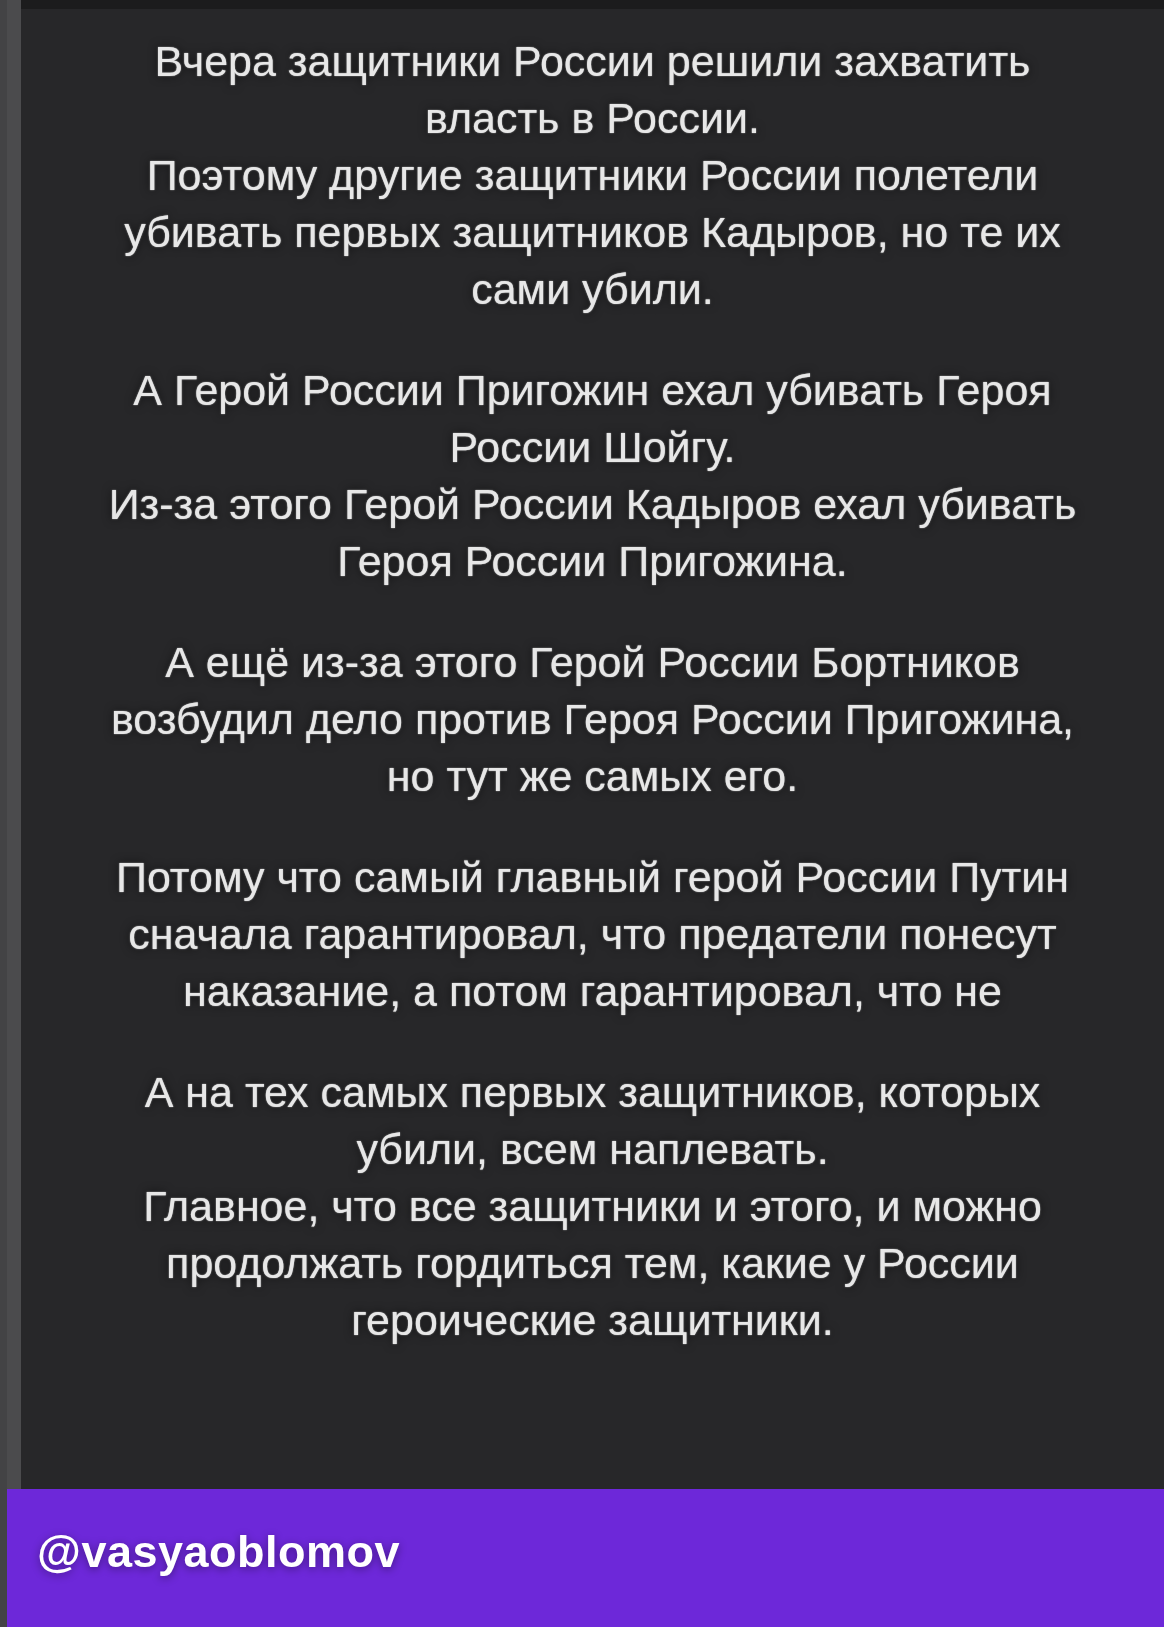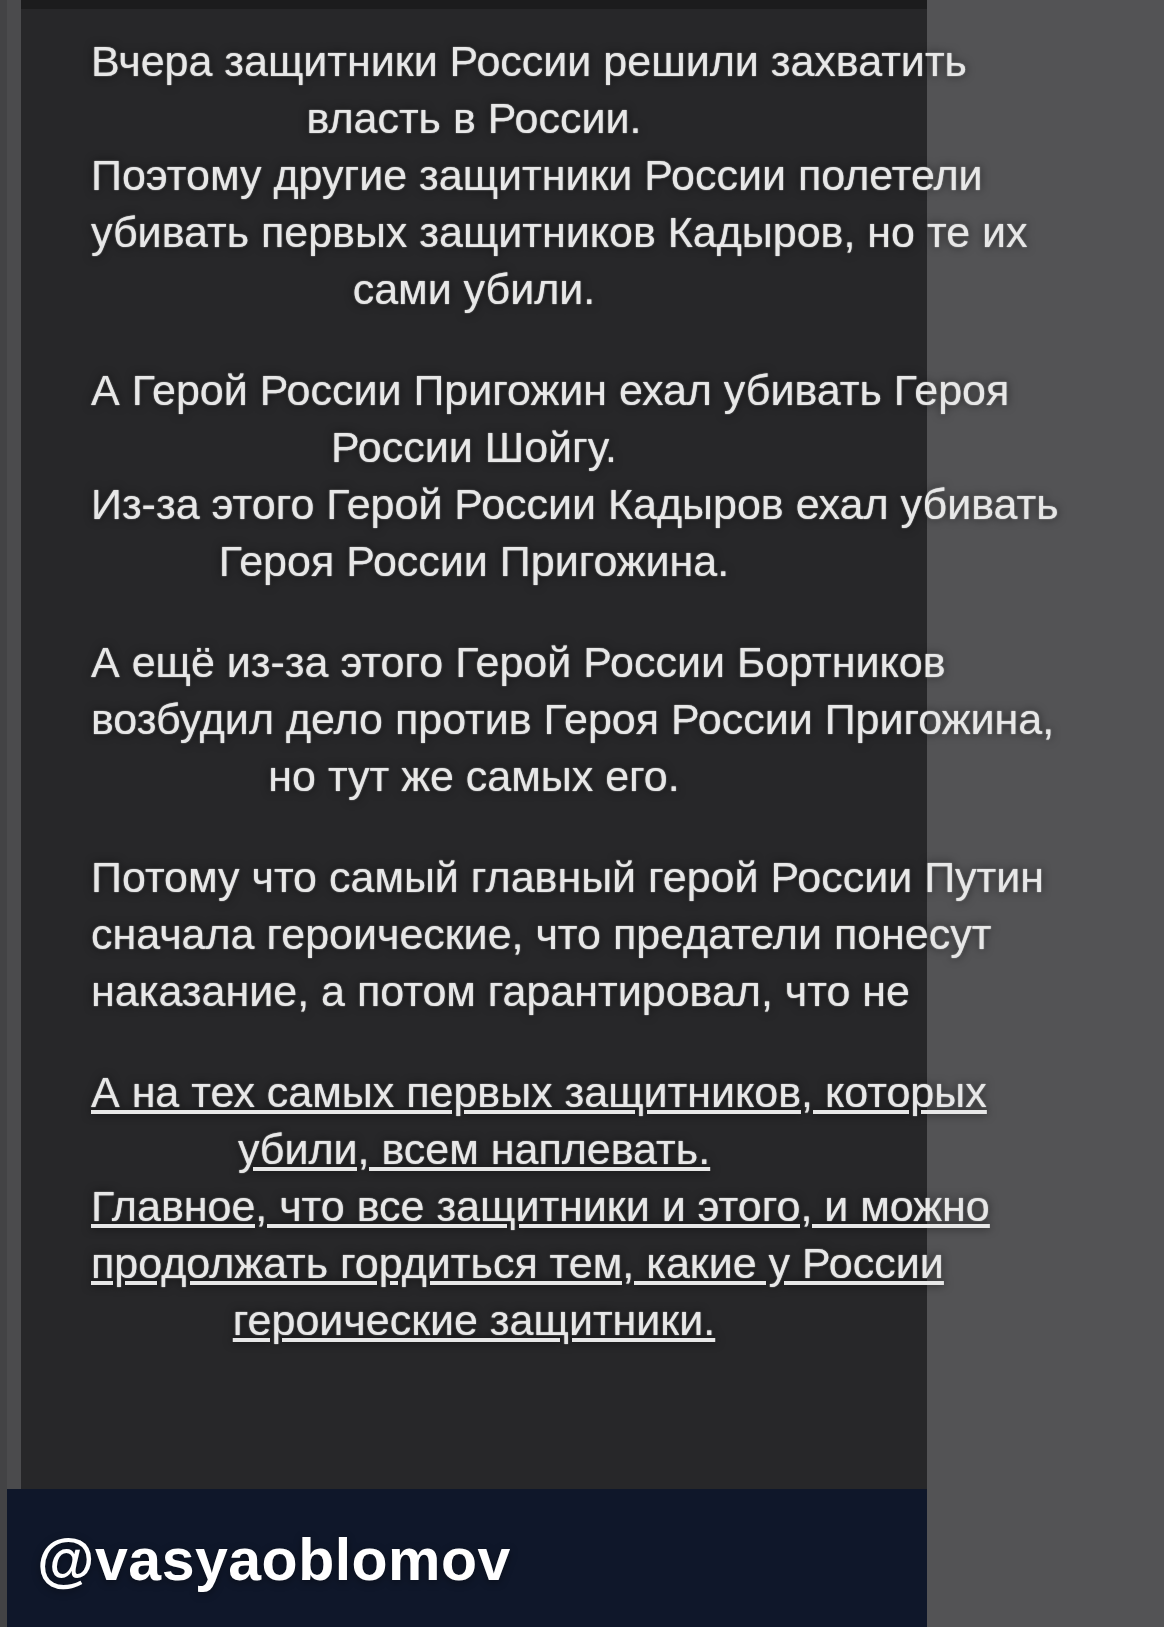--- a/index.html
+++ b/index.html
@@ -4,22 +4,22 @@
 <style>
   html, body { margin: 0; padding: 0; }
   body {
     width: 1164px; height: 1627px;
     background: #535355;
     font-family: "Liberation Sans", sans-serif;
     overflow: hidden;
   }
   .stage {
     position: relative;
-    width: 927px; height: 1627px;
-    background: #0f172a;
+    width: 1164px; height: 1627px;
+    background: #6d28d9;
   }
   
   .left-edge {
     position: absolute; left: 0; top: 0;
     width: 7px; height: 100%;
     background: #434345;
   }
   
   .left-strip {
     position: absolute; left: 7px; top: 0;
@@ -41,30 +41,30 @@
     position: absolute; left: 0; right: 0; top: 33px;
     padding: 0 70px;
     text-align: center;
     color: #e7e7e7;
     font-size: 43px;
     line-height: 57px;
     filter: blur(0.5px);
     text-shadow: 0 0 1.4px rgba(235,235,235,0.85), 0 0 10px rgba(0,0,0,0.65);
   }
   .para { margin: 0 0 44px 0; }
-  .para:last-child { margin-bottom: 0; text-decoration: underline; }
+  .para:last-child { margin-bottom: 0; }
   .line { white-space: nowrap; }
   
   .footer {
     position: absolute; left: 21px; right: 0; top: 1489px; bottom: 0;
   }
   .handle {
     position: absolute; left: 37px; top: 1526px;
     color: #ffffff;
-    font-size: 59px;
+    font-size: 45px;
     font-weight: bold;
     letter-spacing: 0.5px;
     filter: blur(0.3px);
     text-shadow: 0 2px 8px rgba(0,0,0,0.4);
   }
 </style>
 </head>
 <body>
 
 <div class="stage">
@@ -91,21 +91,21 @@
       </div>
 
       <div class="para">
         <div class="line">А ещё из-за этого Герой России Бортников</div>
         <div class="line">возбудил дело против Героя России Пригожина,</div>
         <div class="line">но тут же самых его.</div>
       </div>
 
       <div class="para">
         <div class="line">Потому что самый главный герой России Путин</div>
-        <div class="line">сначала героические, что предатели понесут</div>
+        <div class="line">сначала гарантировал, что предатели понесут</div>
         <div class="line">наказание, а потом гарантировал, что не</div>
       </div>
 
       <div class="para">
         <div class="line">А на тех самых первых защитников, которых</div>
         <div class="line">убили, всем наплевать.</div>
         <div class="line">Главное, что все защитники и этого, и можно</div>
         <div class="line">продолжать гордиться тем, какие у России</div>
         <div class="line">героические защитники.</div>
       </div>

